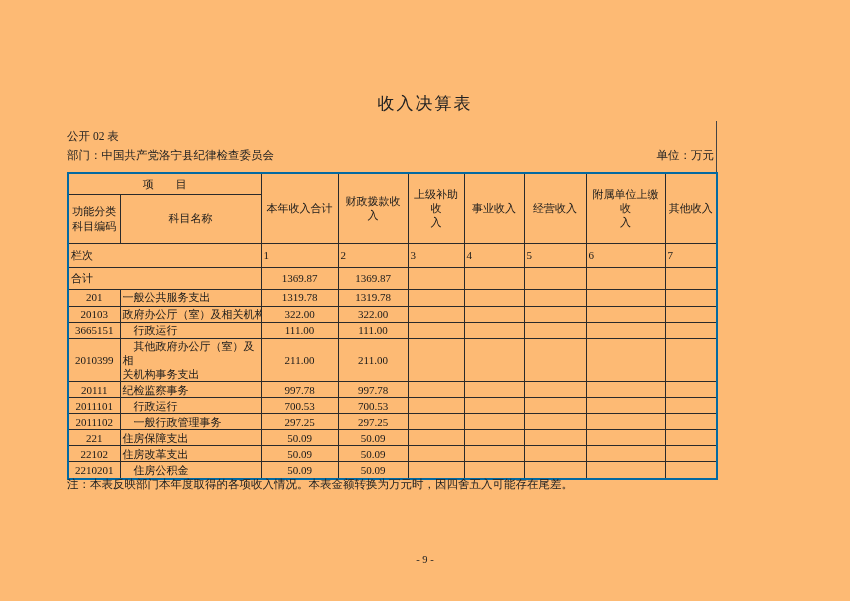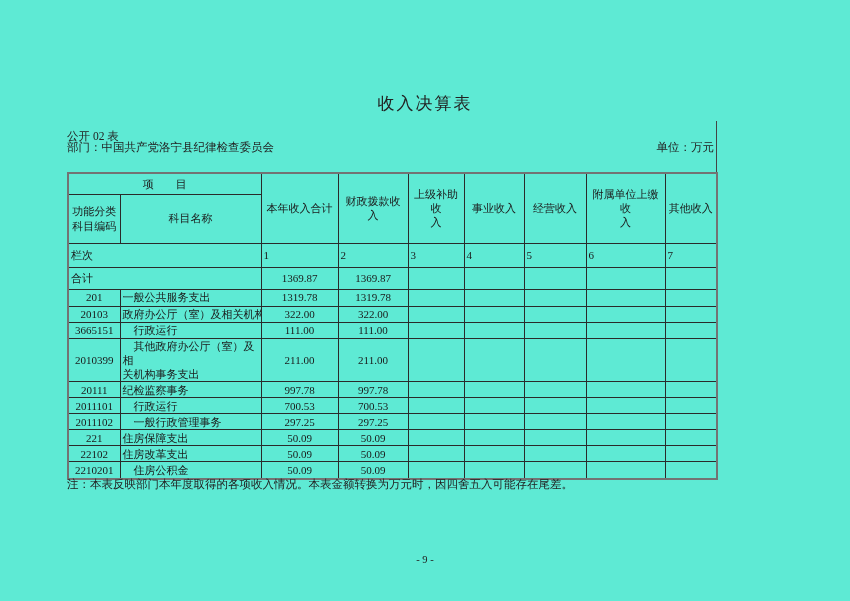--- a/index.html
+++ b/index.html
@@ -1,39 +1,39 @@
 <!DOCTYPE html>
 <html><head>
 <meta charset="utf-8">
 <style>
   html,body{margin:0;padding:0;background:#e8e8e8;}
   .page{
-    position:relative;width:850px;height:601px;background:#5eead4;
+    position:relative;width:850px;height:601px;background:#fdba74;
     font-family:"Liberation Serif","DejaVu Serif",serif;color:#1a1a1a;
     overflow:hidden;margin:0 auto;
   }
   .doc-title{
     position:absolute;left:0;top:92px;width:850px;text-align:center;
     font-size:17px;letter-spacing:2px;color:#222;
   }
   .form-label{
     position:absolute;top:129px;left:67px;width:647px;
     font-size:11.5px;color:#222;
   }
   .meta-row{
-    position:absolute;top:140px;left:67px;width:647px;
+    position:absolute;top:148px;left:67px;width:647px;
     display:flex;justify-content:space-between;font-size:11.5px;color:#222;
   }
   .right-rule{
     position:absolute;left:716px;top:121px;width:1px;height:51px;background:#444;
   }
   table.main{
     position:absolute;left:67px;top:172px;
     border-collapse:collapse;table-layout:fixed;width:649px;
-    border:2px solid #737373;
+    border:2px solid #0369a1;
   }
   table.main td{
     border:1px solid #2a2a2a;font-size:11px;line-height:1.3;
     padding:0 2px;overflow:hidden;vertical-align:middle;color:#1a1a1a;
   }
   td.hc{text-align:center;white-space:pre-line;}
   td.code{text-align:center;padding-left:2px;}
   td.name{text-align:left;padding-left:3px;white-space:pre-line;}
   td.name.clip{white-space:nowrap;}
   td.num{text-align:center;}

